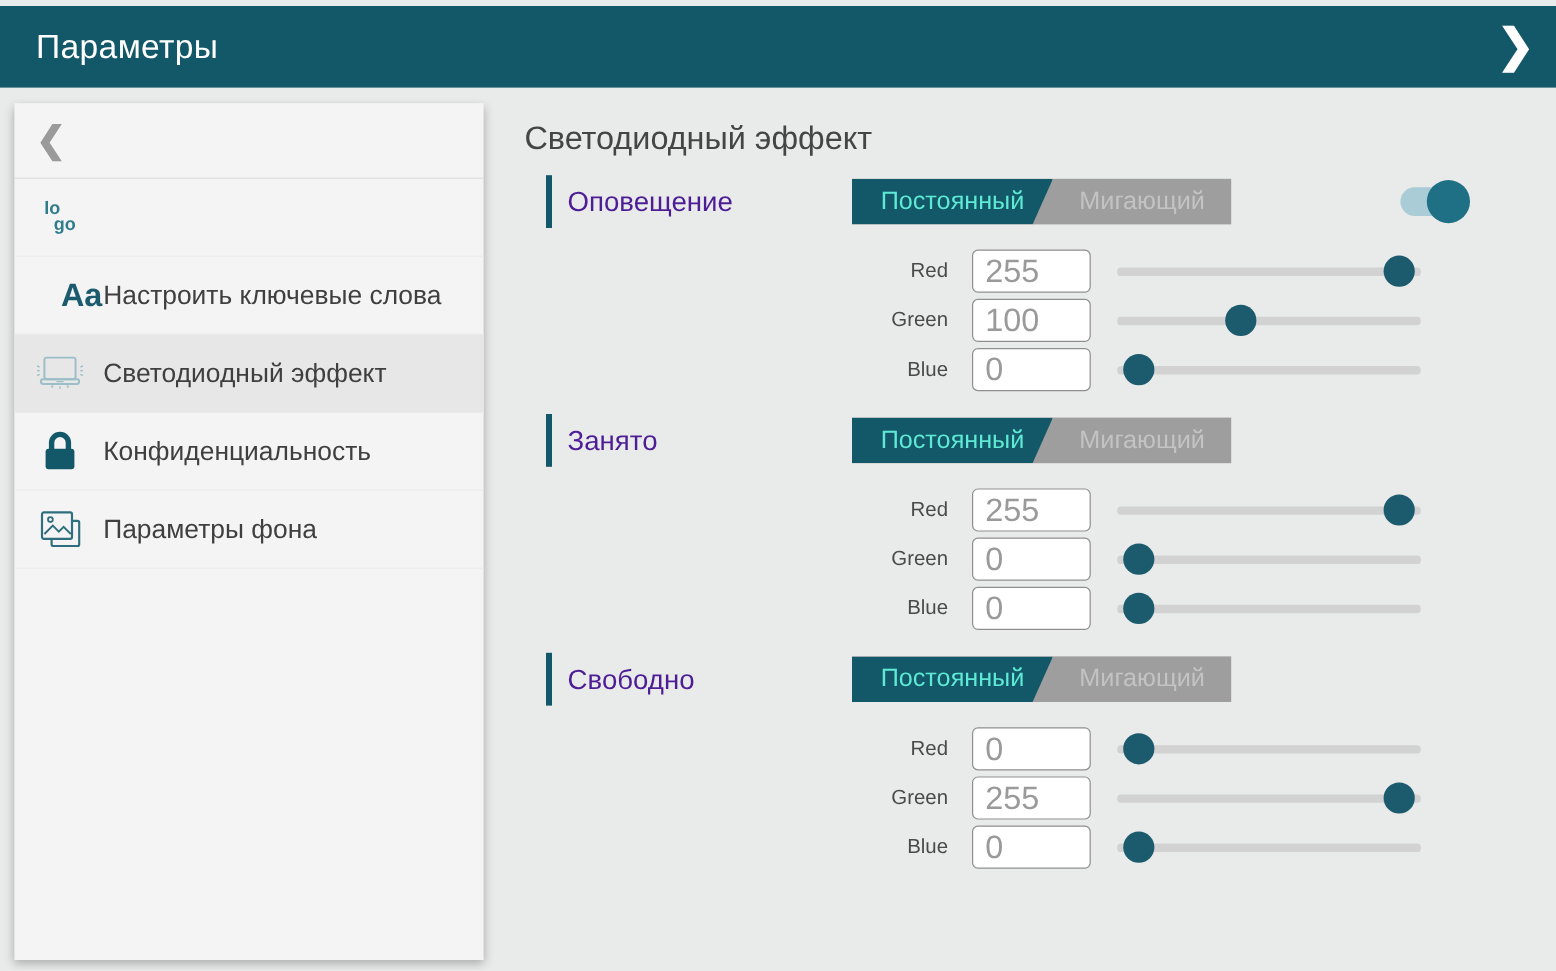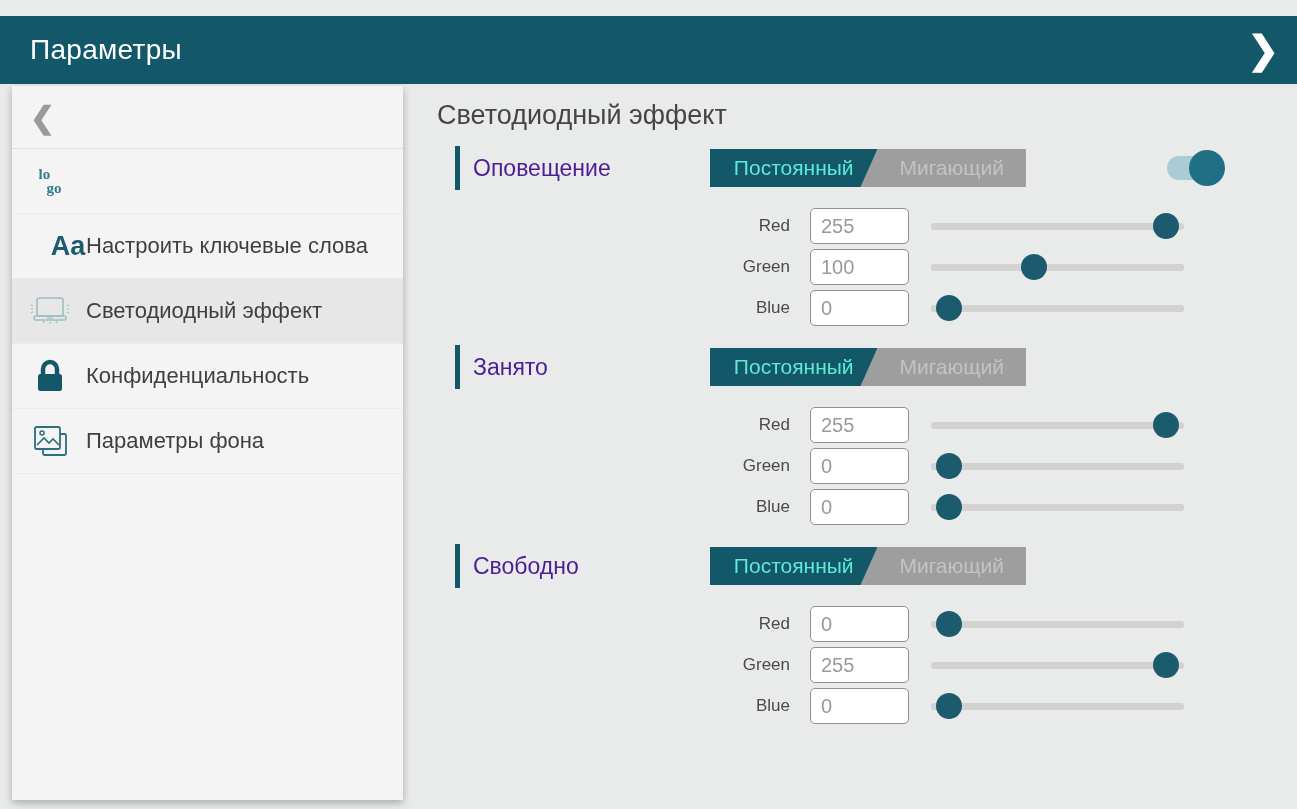--- a/index.html
+++ b/index.html
@@ -3,42 +3,42 @@
 <meta charset="utf-8">
 <style>
   html,body{margin:0;padding:0;}
   body{
     width:1297px;height:809px;position:relative;overflow:hidden;
     background:#e9eaea;font-family:"Liberation Sans",sans-serif;
     -webkit-font-smoothing:antialiased;
   }
   
   .header{
-    position:absolute;left:0;top:16px;right:0;height:68px;background:#135868;
+    position:absolute;left:0;top:5px;right:0;height:68px;background:#135868;
     display:flex;align-items:center;justify-content:space-between;
   }
   .header-title{color:#ffffff;font-size:28px;padding-left:30px;letter-spacing:.3px;}
   .header-forward{color:#ffffff;font-size:38px;font-weight:bold;margin-right:18px;cursor:pointer;line-height:1;}
   
   .sidebar{
     position:absolute;left:12px;top:86px;width:391px;bottom:9px;background:#f4f4f4;
     box-shadow:0 3px 8px rgba(0,0,0,.28);
   }
   .back-row{
     height:62px;display:flex;align-items:center;padding-left:18px;
     border-bottom:1px solid #dedede;color:#9a9a9a;font-size:30px;font-weight:bold;cursor:pointer;
   }
   .side-item{
     display:flex;align-items:center;min-height:64px;padding:0 14px;
     border-bottom:1px solid #ececec;cursor:pointer;
   }
   .side-item.selected{background:#e7e7e7;}
   .icon-cell{width:48px;display:flex;justify-content:center;align-items:center;margin-right:12px;flex-shrink:0;}
   .side-label{font-size:22px;color:#3f3f3f;line-height:1.25;padding:12px 0;}
-  .logo-glyph{font-size:15px;font-weight:bold;color:#2f7d8c;line-height:.95;font-family:Liberation Serif, serif;}
+  .logo-glyph{font-size:15px;font-weight:bold;color:#2f7d8c;line-height:.95;}
   .logo-glyph .g2{display:block;margin-left:8px;}
   .aa-glyph{font-size:27px;font-weight:bold;color:#1c5b6d;margin-left:36px;}
   
   .main{position:absolute;left:403px;top:68px;right:0;bottom:0;padding:32px 0 0 34px;}
   .main-title{font-size:27px;color:#454545;margin:0 0 14px 0;font-weight:normal;}
   .section-header{position:relative;height:46px;margin-bottom:17px;display:flex;align-items:center;}
   .vbar{width:5px;height:44px;background:#135868;margin:0 13px 0 18px;}
   .section-label{font-size:23px;color:#4c1d95;}
   .toggle-group{position:absolute;left:273px;top:4px;width:316px;height:38px;background:#9e9e9e;}
   .toggle-active{
@@ -53,21 +53,21 @@
     color:#c3c3c3;font-size:21px;cursor:pointer;
   }
   .switch{position:absolute;right:72px;top:5px;width:58px;height:36px;cursor:pointer;}
   .switch-track{position:absolute;left:0;top:6px;width:48px;height:24px;border-radius:12px;background:#a9ccd6;}
   .switch-knob{position:absolute;right:0;top:0;width:36px;height:36px;border-radius:50%;background:#1f7084;}
   .channels{margin:0 0 18px 263px;}
   .channel-row{display:flex;align-items:center;height:36px;margin-bottom:5px;}
   .ch-label{width:90px;text-align:right;font-size:17px;color:#4a4a4a;margin-right:20px;flex-shrink:0;}
   .ch-input{
     width:99px;height:36px;border:1px solid #8f8f8f;border-radius:5px;background:#fff;
-    font-size:20px;color:#9a9a9a;padding:0 0 0 10px;box-sizing:border-box;
+    font-size:27px;color:#9a9a9a;padding:0 0 0 10px;box-sizing:border-box;
     font-family:"Liberation Sans",sans-serif;outline:none;flex-shrink:0;
   }
   .slider{position:relative;width:253px;height:36px;margin-left:22px;cursor:pointer;}
   .slider-track{position:absolute;left:0;right:0;top:15px;height:7px;background:#d2d2d2;border-radius:3px;}
   .slider-thumb{
     position:absolute;top:5px;width:26px;height:26px;border-radius:50%;background:#1c5b6d;
     left:calc((100% - 36px) * var(--p,0) + 5px);cursor:grab;
   }
   svg{display:block;}
 </style>

